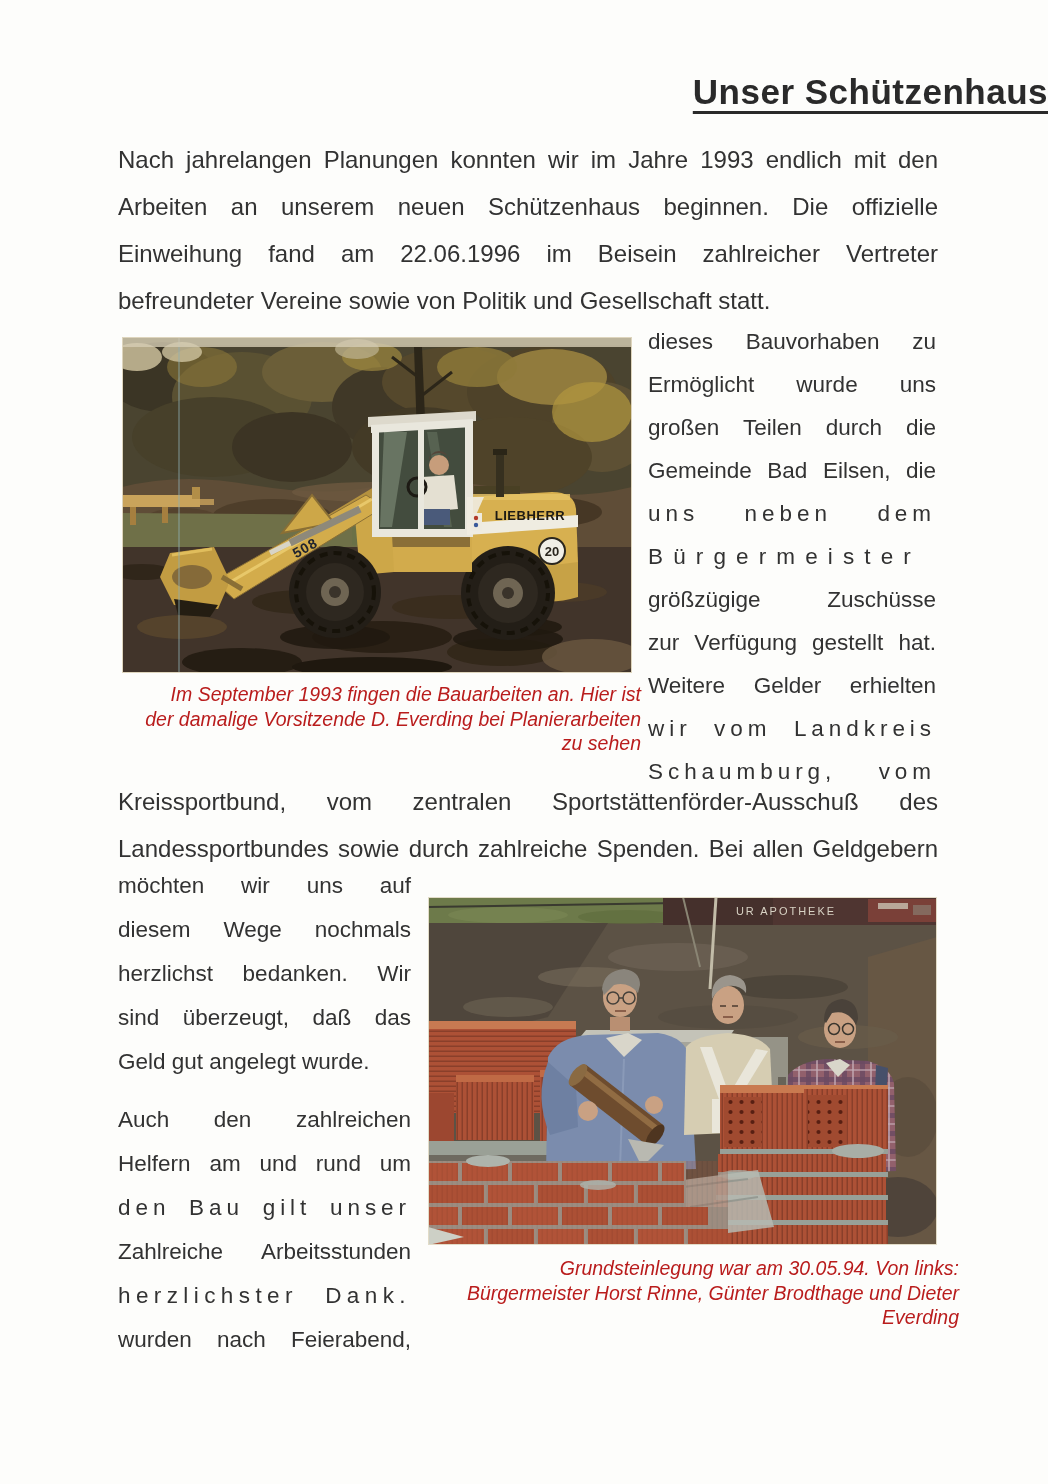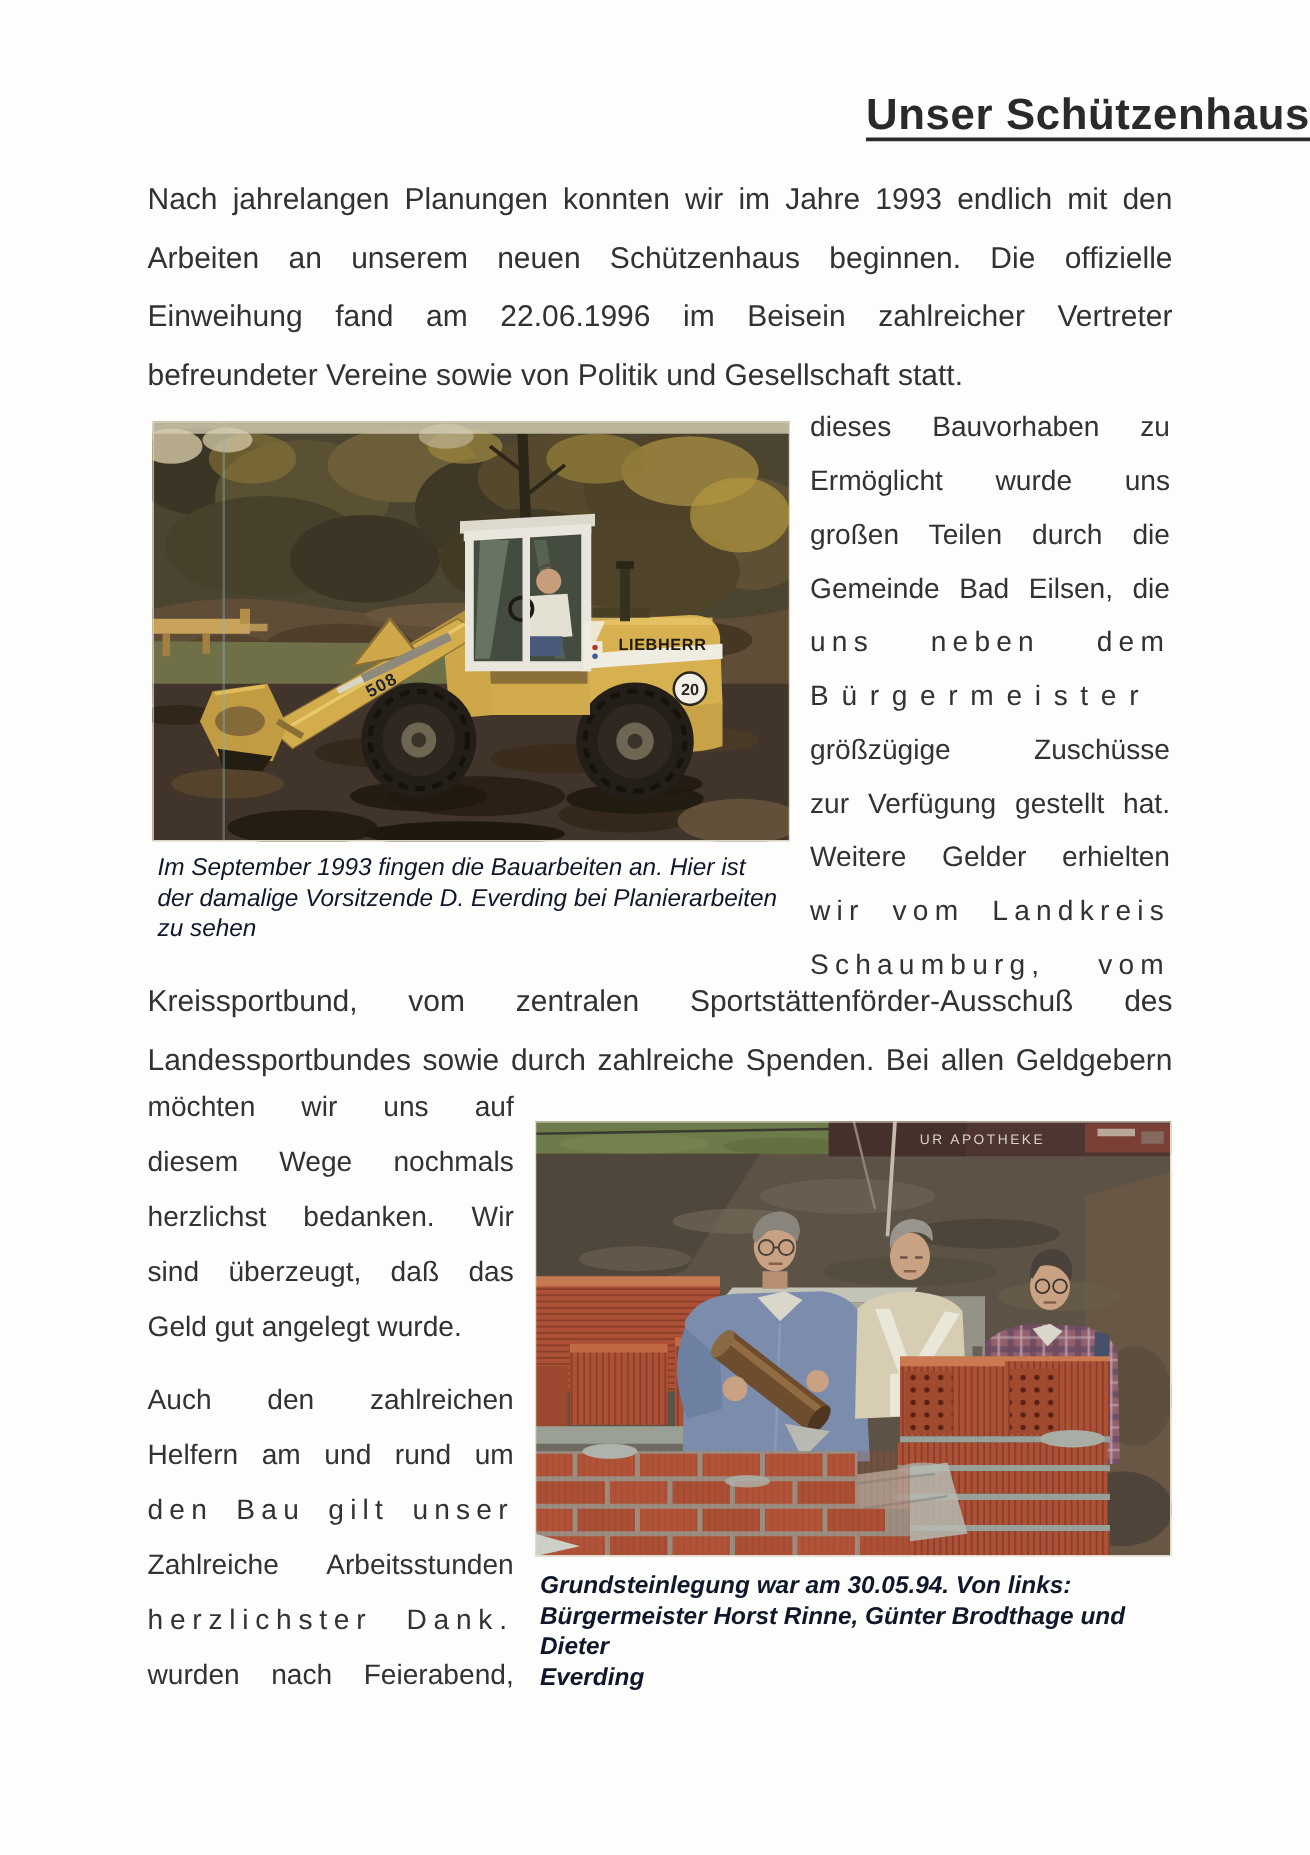--- a/index.html
+++ b/index.html
@@ -16,30 +16,30 @@
   .title span { text-decoration:underline; text-decoration-thickness:3px; text-underline-offset:7px; }
   .body-lines { font-size:24px; line-height:47px; }
   .col  { font-size:22.5px; }
   .cr   { line-height:43px; }
   .cl   { line-height:44px; }
   .j { text-align:justify; text-align-last:justify; }
   .l { text-align:left; text-align-last:left; }
   .sp-sm { letter-spacing:0.22em; }
   .sp-md { letter-spacing:0.24em; }
   .sp-lg { letter-spacing:0.45em; }
-  .caption { font-size:19.5px; font-style:italic; line-height:24.5px; color:#0f172a; }
+  .caption { font-size:19.5px; font-style:italic; line-height:24.5px; color:#b91c1c;text-align:right; }
   .pgap { height:14px; }
   #intro    { left:118px; top:136px;  width:820px; }
   #photo1   { left:122px; top:337px;  width:510px; height:336px; }
   #colright { left:648px; top:320px;  width:288px; }
   #caption1 { left:126px; top:682px;  width:515px; }
   #cont     { left:118px; top:778px;  width:820px; }
   #colleft  { left:118px; top:864px;  width:293px; }
   #photo2   { left:428px; top:897px;  width:509px; height:348px; }
-  #caption2 { left:432px; top:1256px; width:515px;font-weight:bold; }
+  #caption2 { left:444px; top:1256px; width:515px; }
   svg { display:block; }
 </style>
 </head>
 <body>
 
 <div class="page">
 
   <div class="abs title">
     <span>Unser Schützenhaus</span>
   </div>

